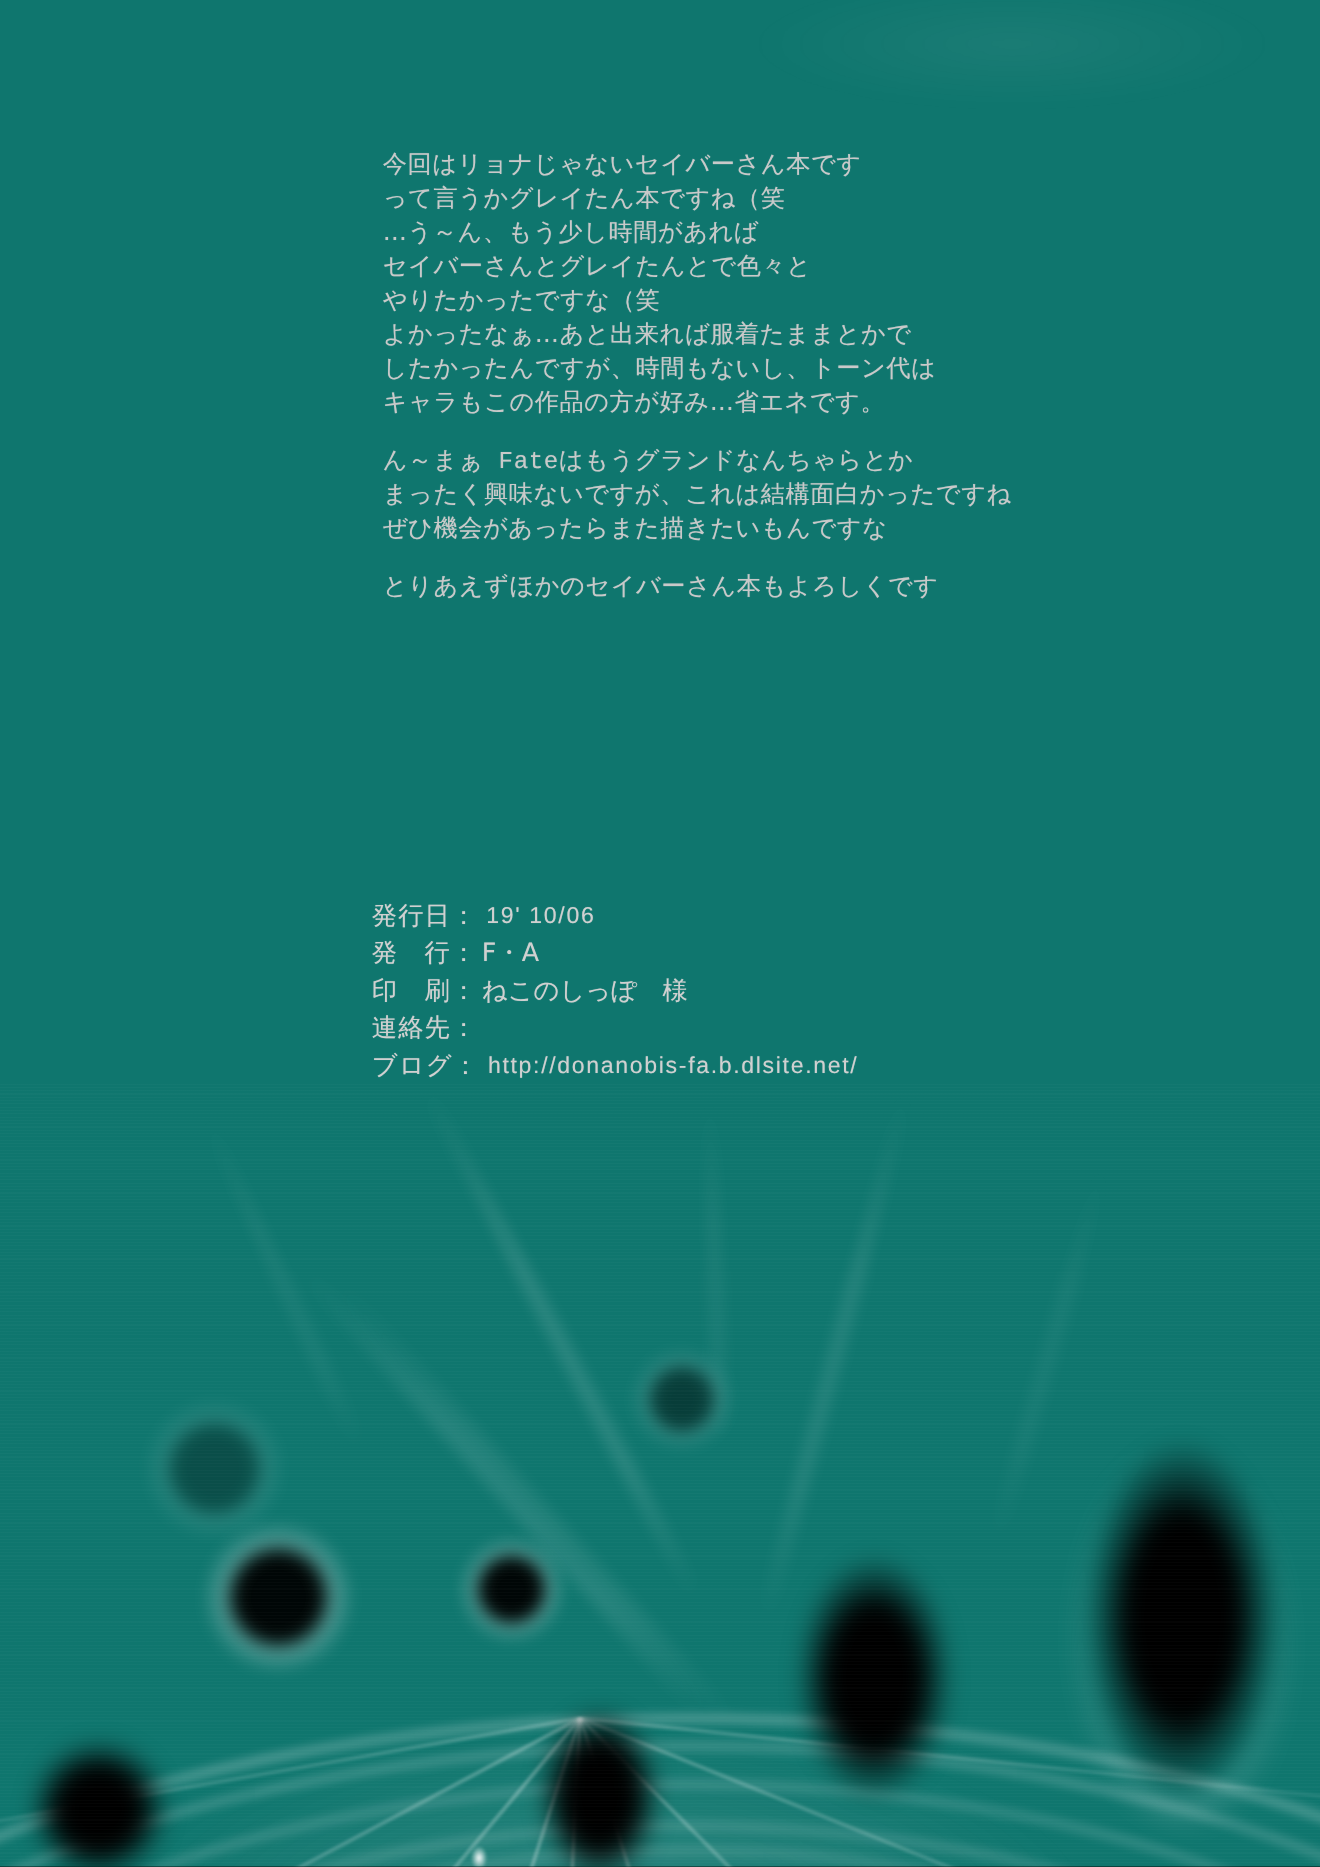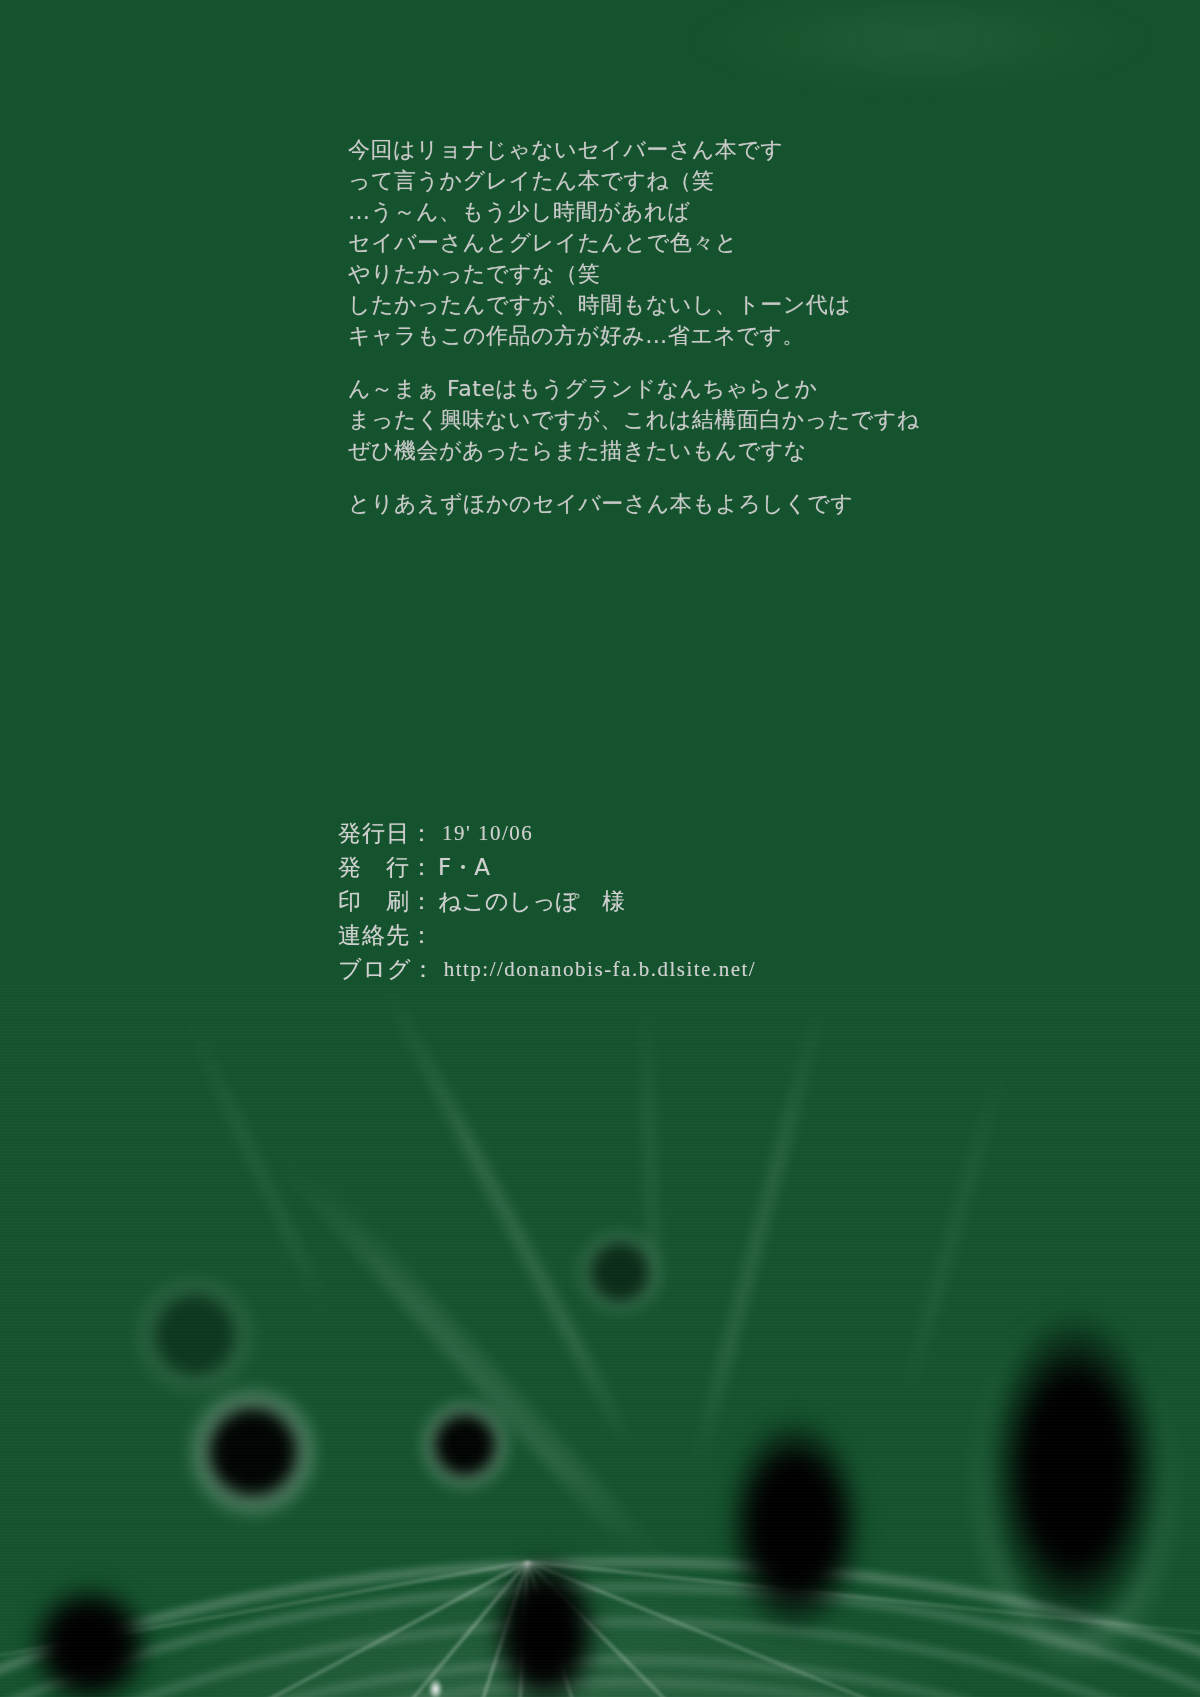--- a/index.html
+++ b/index.html
@@ -1,35 +1,35 @@
 <!DOCTYPE html>
 <html><head>
 <meta charset="utf-8">
 <style>
   html,body{margin:0;padding:0;background:#000;}
   body{width:1200px;height:1697px;position:relative;overflow:hidden;
        font-family:"DejaVu Sans",sans-serif;}
-  .page{position:absolute;inset:0;background:#14532d;}
+  .page{position:absolute;inset:0;background:#0f766e;}
   
   .top-glow{position:absolute;left:600px;top:-40px;width:640px;height:160px;
     background:radial-gradient(ellipse closest-side,rgba(255,255,255,0.05),rgba(255,255,255,0) 75%);
     filter:blur(6px);}
   
   .afterword{position:absolute;left:348px;top:134px;color:#c9c9c9;
     font-size:22px;line-height:31px;letter-spacing:0.5px;white-space:nowrap;
     text-shadow:0 0 1px rgba(230,230,230,0.4);}
-  .aw-p + .aw-p{margin-top:22px;}
+  .aw-p + .aw-p{margin-top:22px;font-family:Liberation Mono, monospace;}
   
   .colophon{position:absolute;left:338px;top:816px;color:#d0d0d0;
     font-size:23px;line-height:34px;white-space:nowrap;
     text-shadow:0 0 1px rgba(230,230,230,0.4);}
   .col-row{display:flex;align-items:center;}
   .col-label{letter-spacing:1px;}
   .val-jp{margin-left:4px;}
-  .val-mono{font-family:Liberation Serif, serif;font-size:21px;
+  .val-mono{font-family:Liberation Sans, sans-serif;font-size:21px;
     letter-spacing:1.5px;margin-left:8px;}
   
   .artwork{position:absolute;left:0;top:985px;width:1200px;height:712px;overflow:hidden;}
   .artwork *{position:absolute;pointer-events:none;}
   .ambient{left:-10px;top:430px;width:1220px;height:420px;
     background:radial-gradient(ellipse 640px 260px at 560px 330px,rgba(255,255,255,0.13),rgba(255,255,255,0) 70%);
     filter:blur(10px);}
   .streak{width:9px;border-radius:5px;transform-origin:top center;
     background:linear-gradient(to bottom,rgba(255,255,255,0) 0%,rgba(255,255,255,0.55) 35%,rgba(255,255,255,0.55) 75%,rgba(255,255,255,0) 100%);
     filter:blur(7px);}
@@ -82,20 +82,21 @@
 <div class="page">
   <div class="top-glow"></div>
 
   <div class="afterword">
     <div class="aw-p">
       <div>今回はリョナじゃないセイバーさん本です</div>
       <div>って言うかグレイたん本ですね（笑</div>
       <div>…う～ん、もう少し時間があれば</div>
       <div>セイバーさんとグレイたんとで色々と</div>
       <div>やりたかったですな（笑</div>
+      <div>よかったなぁ…あと出来れば服着たままとかで</div>
       <div>したかったんですが、時間もないし、トーン代は</div>
       <div>キャラもこの作品の方が好み…省エネです。</div>
     </div>
     <div class="aw-p">
       <div>ん～まぁ Fateはもうグランドなんちゃらとか</div>
       <div>まったく興味ないですが、これは結構面白かったですね</div>
       <div>ぜひ機会があったらまた描きたいもんですな</div>
     </div>
     <div class="aw-p">
       <div>とりあえずほかのセイバーさん本もよろしくです</div>

